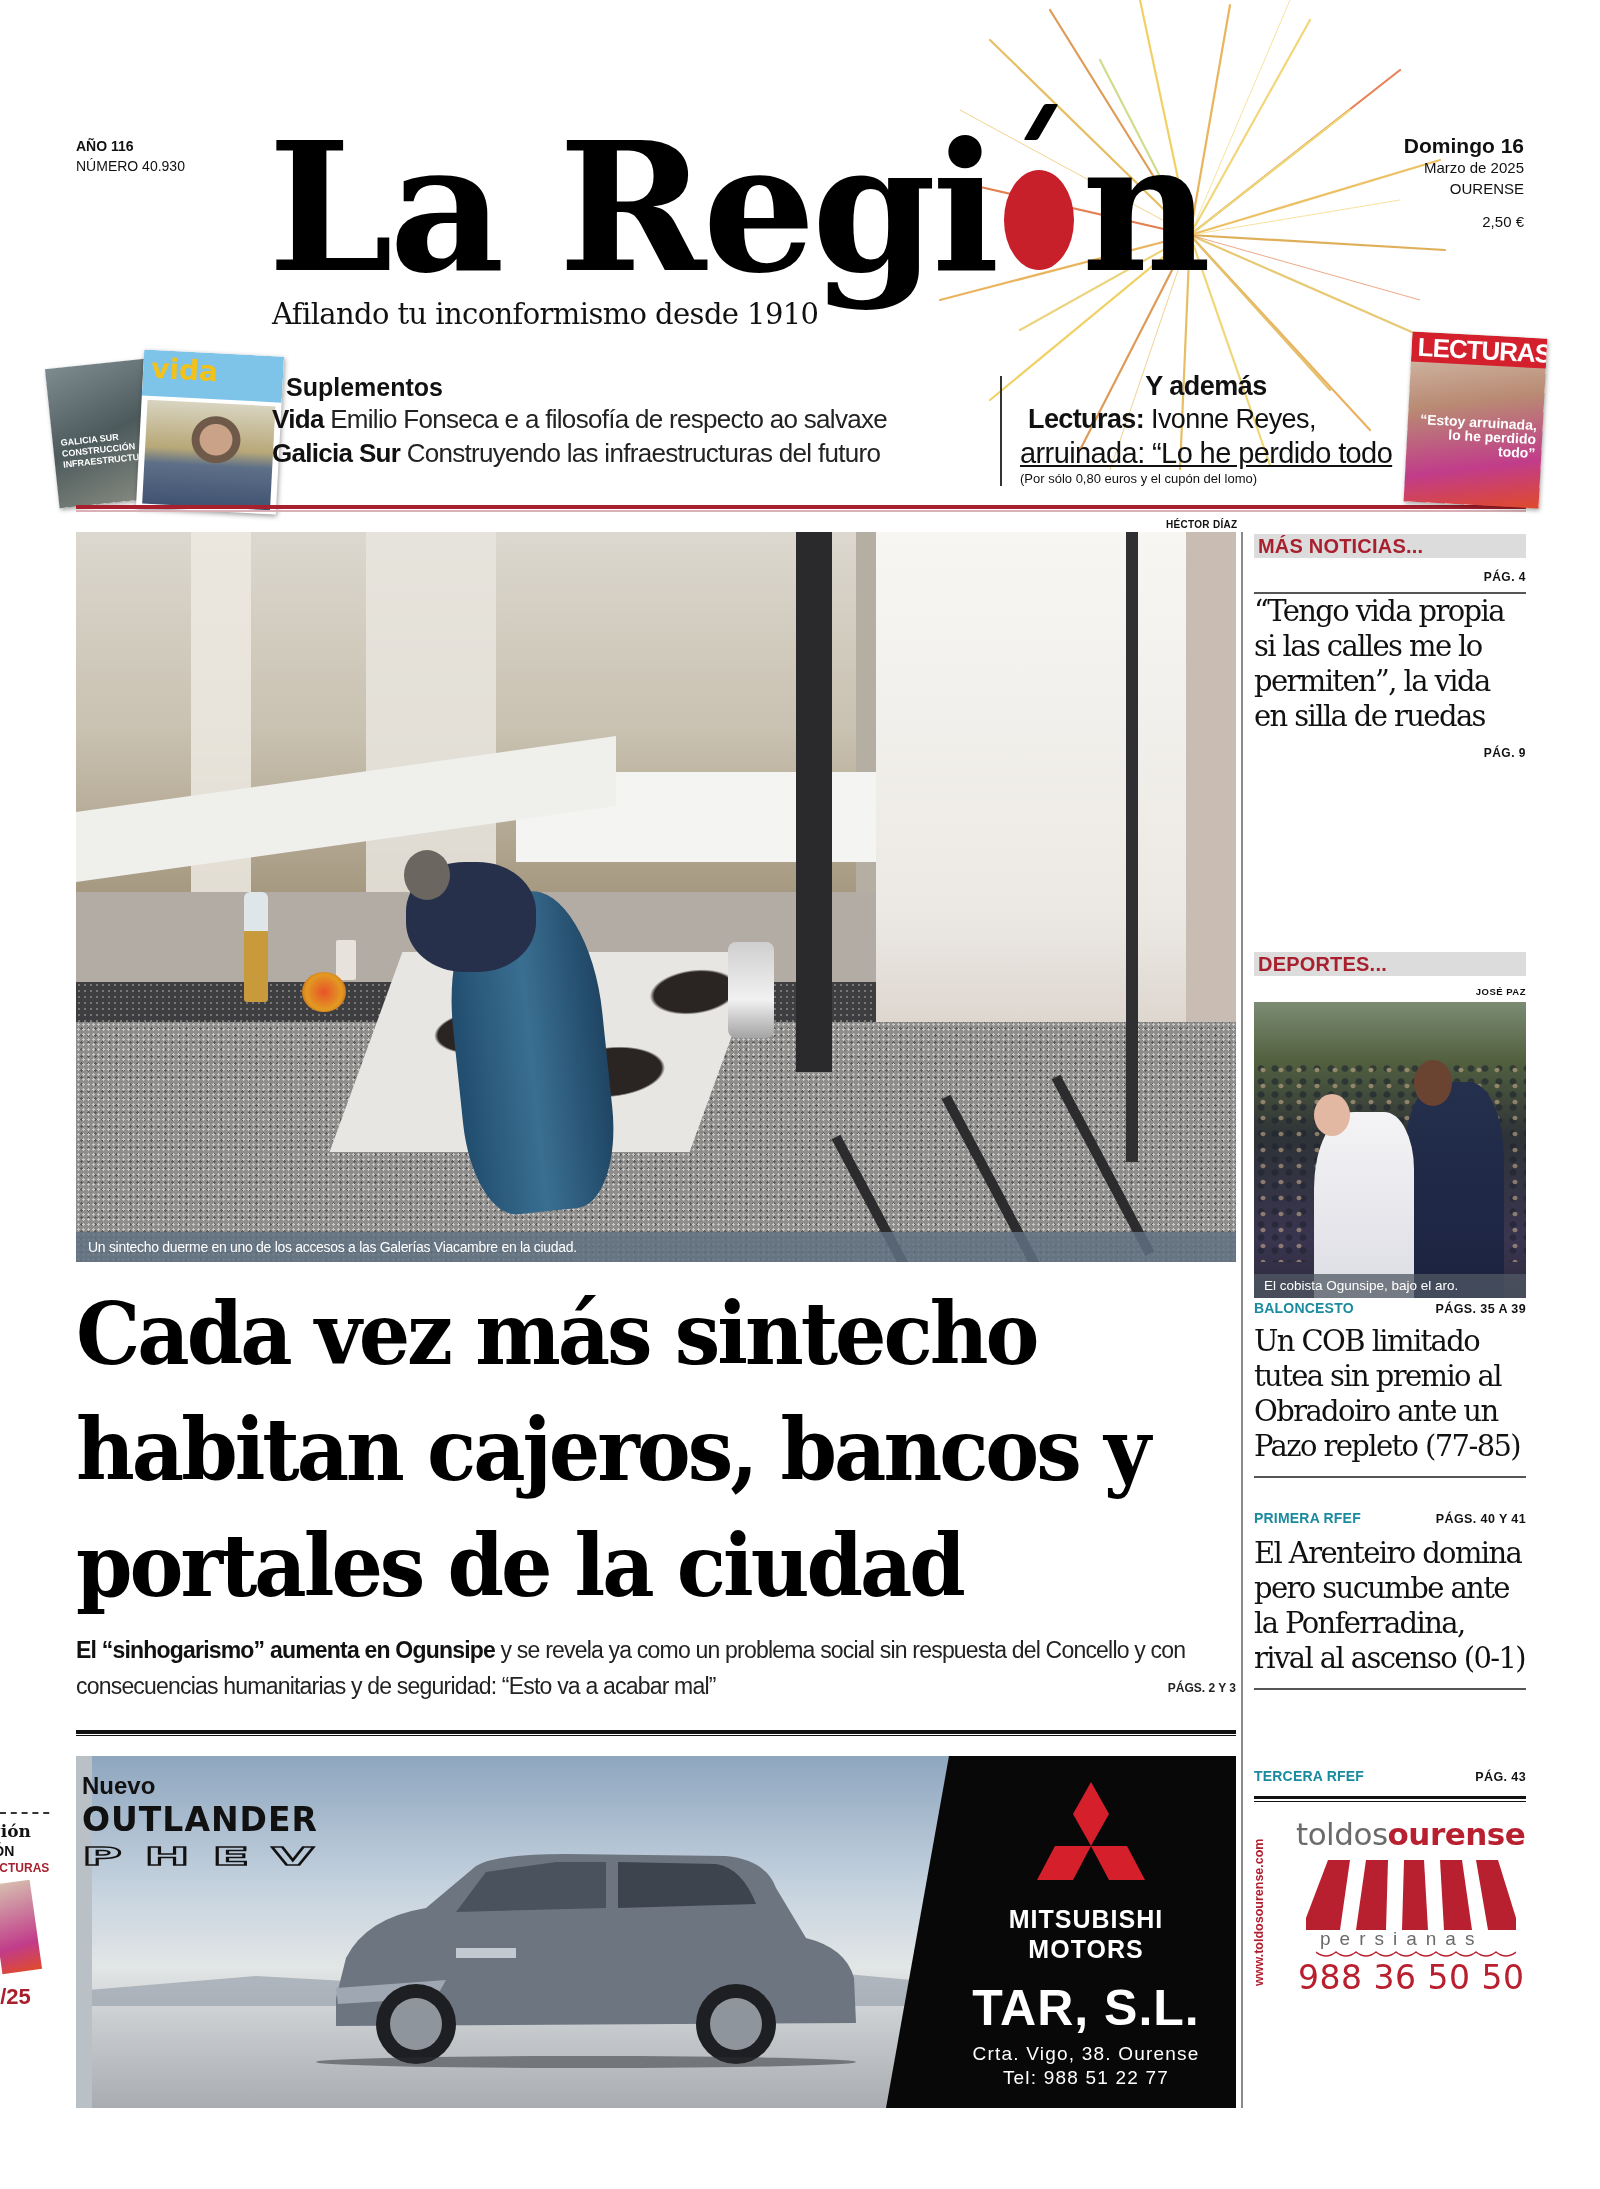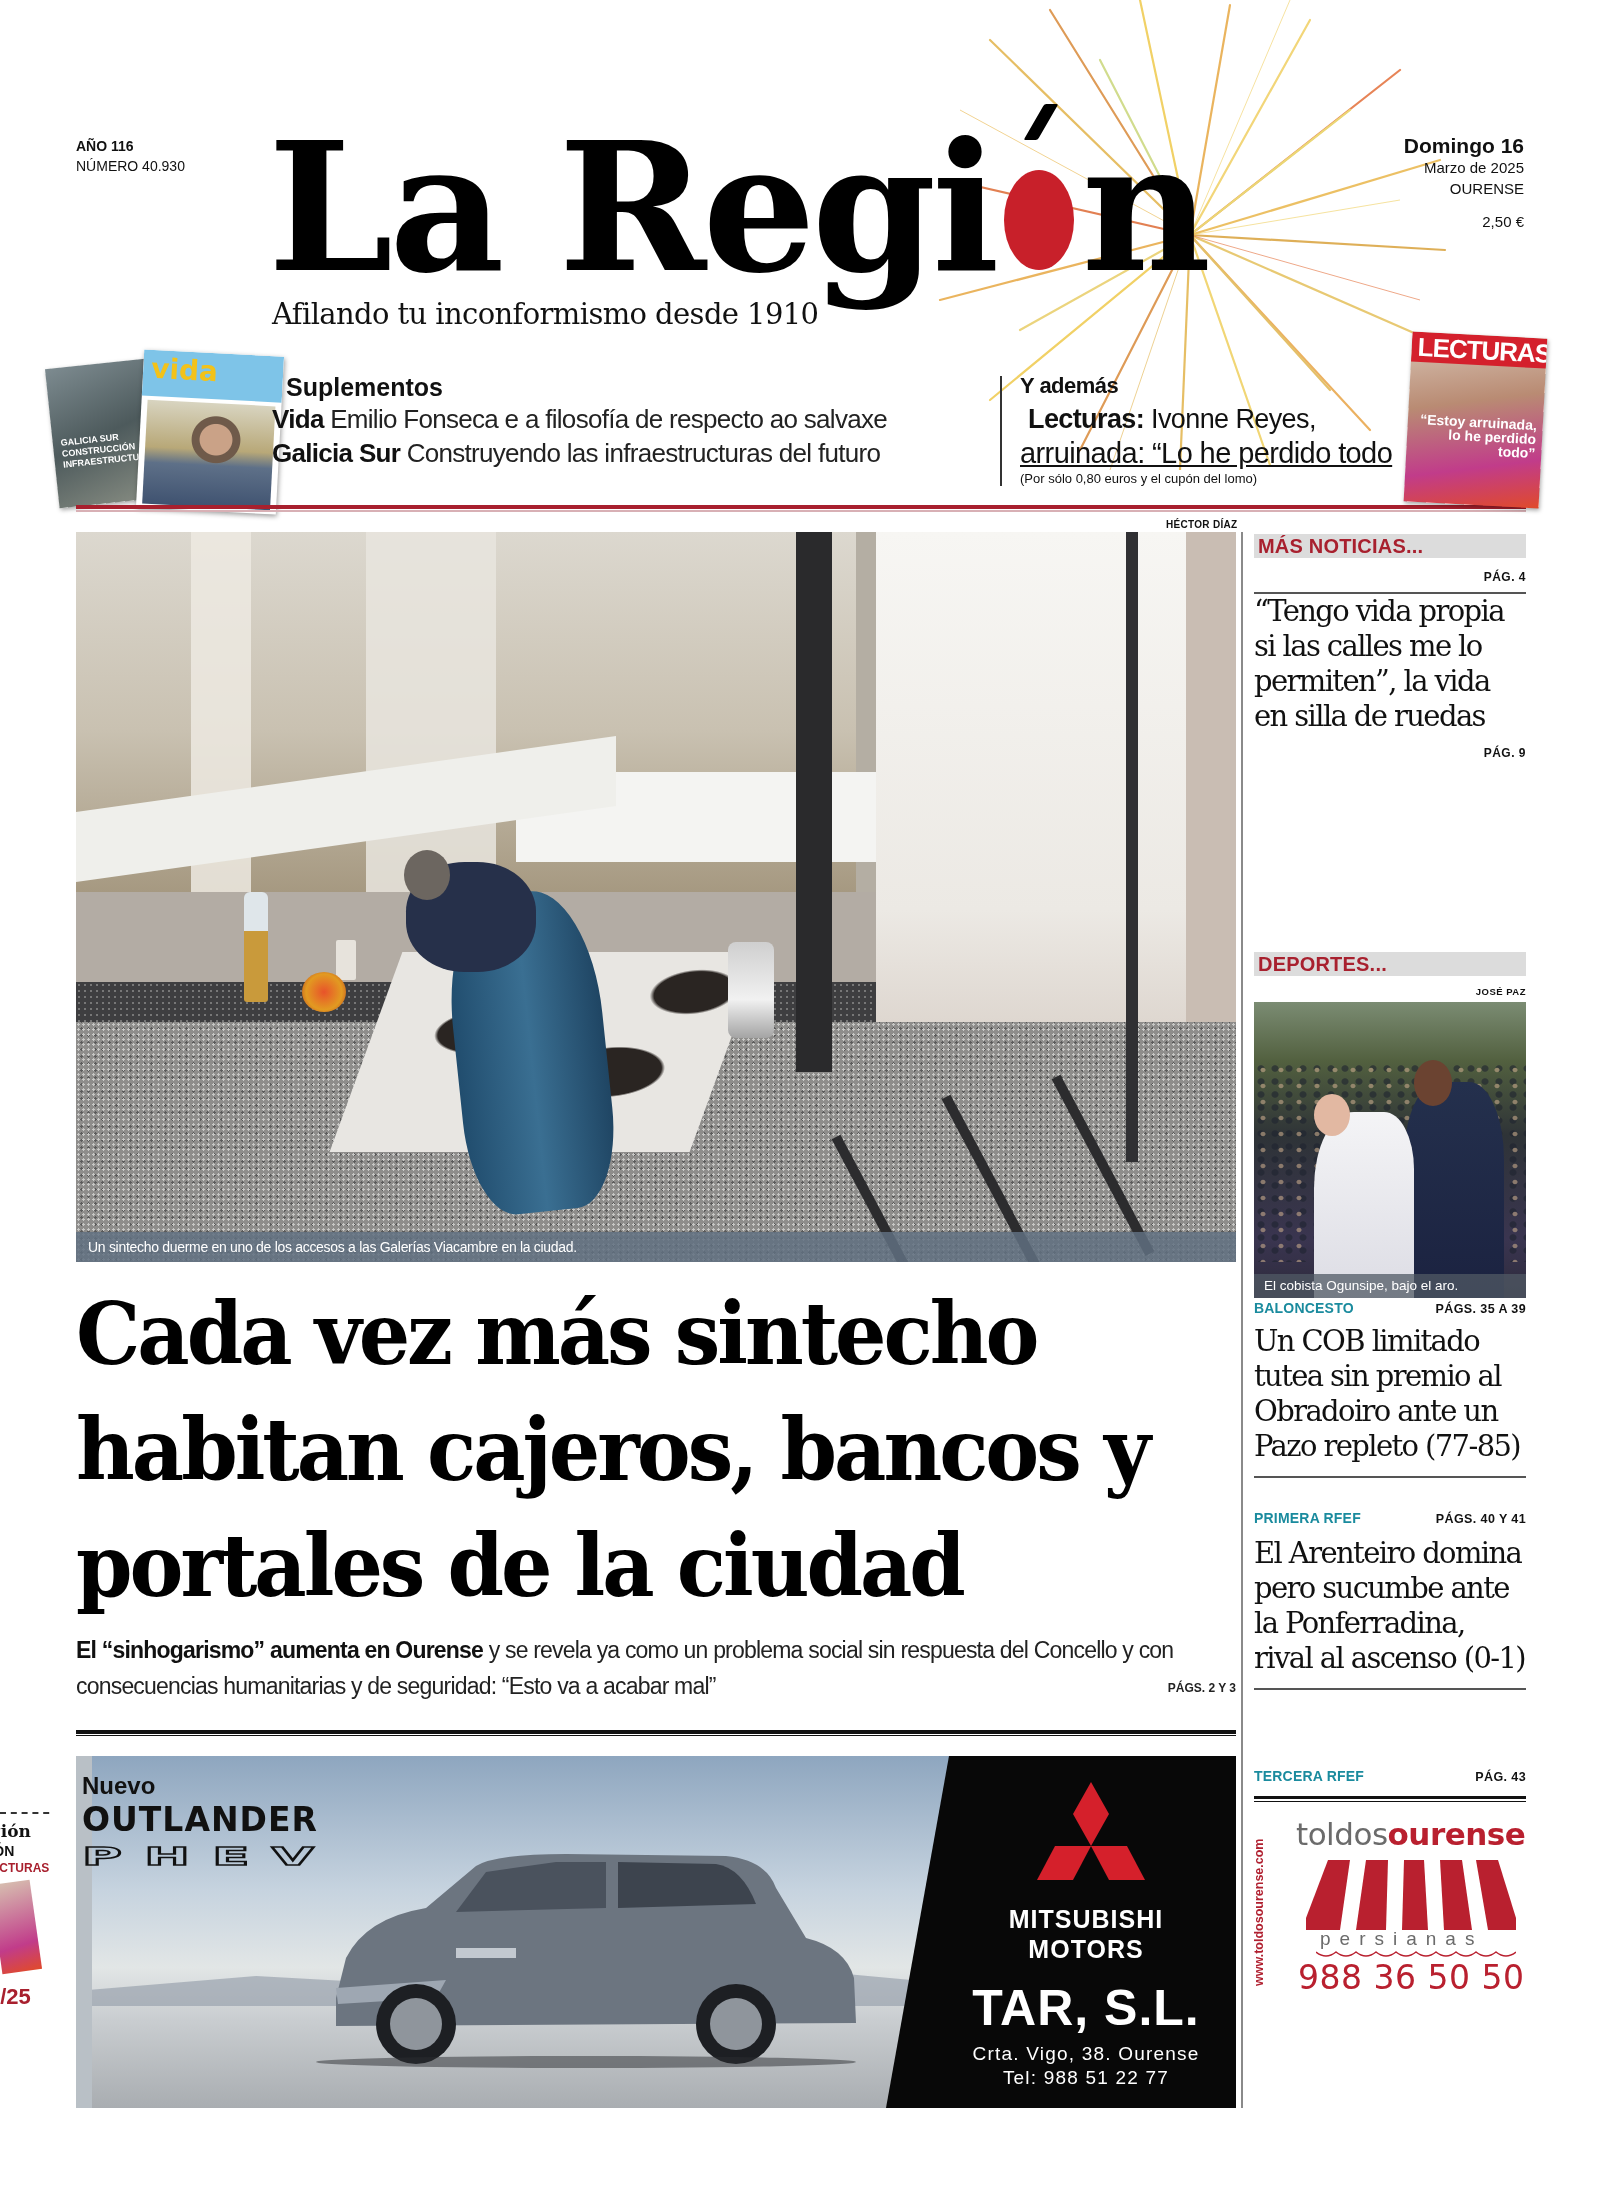--- a/index.html
+++ b/index.html
@@ -39,21 +39,21 @@
                                 linear-gradient(180deg,#d8d4c0 0%,#b8a878 45%,#5e7088 60%,#3f5270 100%); }
 
   .supl-block { position: absolute; left: 272px; top: 372px; }
   .supl-title { font-size: 25px; font-weight: bold; color: #111; line-height: 30px; margin-left: 14px; }
   .supl-row { font-size: 26px; line-height: 34px; white-space: nowrap; letter-spacing: -0.7px; font-family: "Liberation Sans", sans-serif; }
   .supl-row b { font-weight: bold; }
   .supl-row .txt { font-weight: normal; color: #222; }
 
   .vsep { position: absolute; left: 1000px; top: 376px; width: 2px; height: 110px; background: #333; z-index: 2; }
   .ademas { position: absolute; left: 1020px; top: 370px; z-index: 2; }
-  .ademas-title { font-size: 22px; font-weight: bold; line-height: 32px; letter-spacing: -0.5px; }
+  .ademas-title { font-size: 27px; font-weight: bold; line-height: 32px; letter-spacing: -0.5px; text-align: center; }
   .ademas-l1 { font-size: 27px; line-height: 34px; letter-spacing: -0.6px; margin-left: 8px; }
   .ademas-l1 b { font-weight: bold; }
   .ademas-l2 { font-size: 29px; line-height: 34px; letter-spacing: -0.6px; text-decoration: underline; }
   .ademas-note { font-size: 13px; line-height: 18px; }
 
   .lecturas-cover { position: absolute; left: 1408px; top: 335px; width: 135px; height: 170px; transform: rotate(3deg); z-index: 2;
                     background: linear-gradient(170deg,#d9c7b8 0%,#b98b73 40%,#c13c8a 75%,#e04a2b 100%); box-shadow: 1px 2px 4px rgba(0,0,0,.35); overflow: hidden; }
   .lecturas-cover .mast { background: #d4202c; color: #fff; font-weight: bold; font-size: 26px; line-height: 30px; padding-left: 6px; letter-spacing: -1px; }
   .lecturas-cover .quote { position: absolute; right: 6px; top: 80px; color: #fff; font-weight: bold; font-size: 14px; line-height: 14px; text-align: right; }
 
@@ -272,21 +272,21 @@
   <div class="mp-head"></div>
   <div class="mp-bottle"></div>
   <div class="mp-glass-cup"></div>
   <div class="mp-food"></div>
   <div class="mp-shoes"></div>
   <div class="caption-bar">Un sintecho duerme en uno de los accesos a las Galerías Viacambre en la ciudad.</div>
 </div>
 
 <h1 class="headline">Cada vez más sintecho habitan cajeros, bancos y portales de la ciudad</h1>
 <div class="standfirst">
-  <b>El “sinhogarismo” aumenta en Ourense</b><span> y se revela ya como un problema social sin respuesta del Concello y con consecuencias humanitarias y de seguridad: “Esto va a acabar mal”</span>
+  <b>El “sinhogarismo” aumenta en Ogunsipe</b><span> y se revela ya como un problema social sin respuesta del Concello y con consecuencias humanitarias y de seguridad: “Esto va a acabar mal”</span>
   <span class="pages">PÁGS. 2 Y 3</span>
 </div>
 <div class="dbl-rule"></div>
 
 <div class="coupon">
   <div class="dash"></div>
   <div class="c1">egión</div>
   <div class="c2">PÓN</div>
   <div class="c3">LECTURAS</div>
   <div class="thumb"></div>

